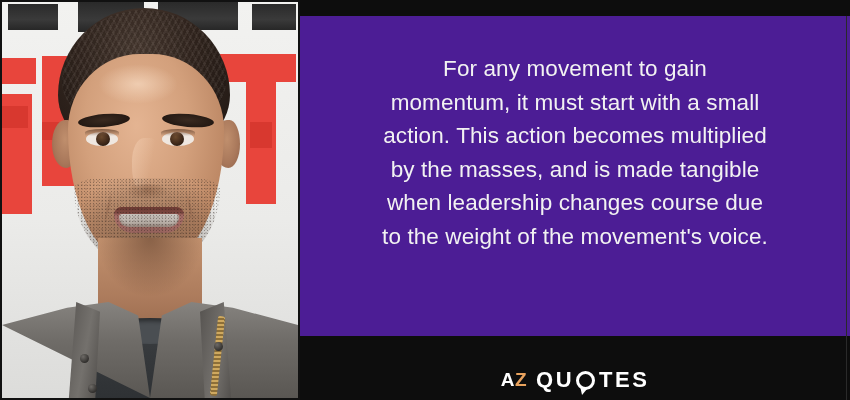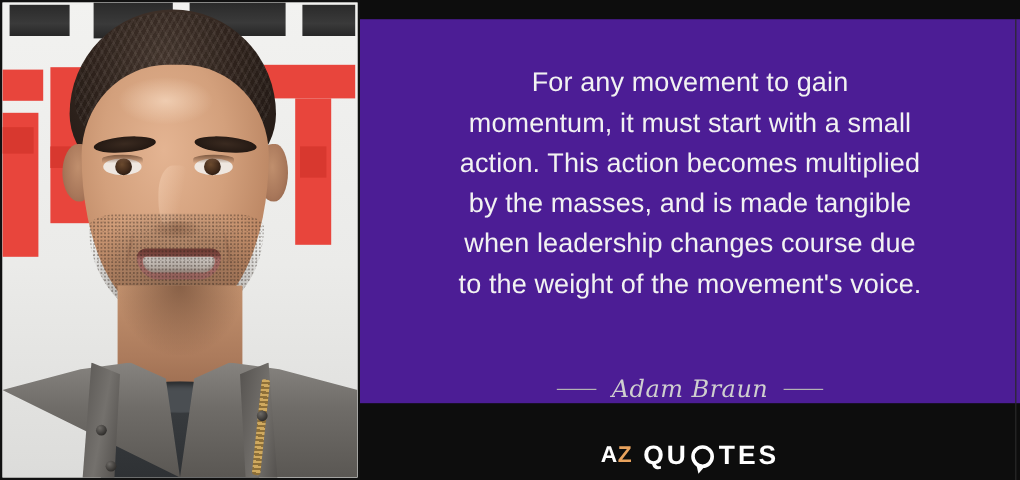--- a/index.html
+++ b/index.html
@@ -426,25 +426,20 @@
 
   <div id="text-panel">
 
     <div id="quote-text">For any movement to gain
 momentum, it must start with a small
 action. This action becomes multiplied
 by the masses, and is made tangible
 when leadership changes course due
 to the weight of the movement's voice.</div>
 
-    <div id="attribution">
-      <span class="attr-dash"></span>
-      <span id="author-name">Adam Braun</span>
-      <span class="attr-dash"></span>
-    </div>
 
     <div id="logo">
       <div class="logo-row">
         <span class="logo-a">A</span>
         <span class="logo-z">Z</span>
         <span class="logo-gap"></span>
         <span class="logo-q">Q</span>
         <span class="logo-u">U</span>
         <span class="logo-bubble">
           <span class="ring"></span>

